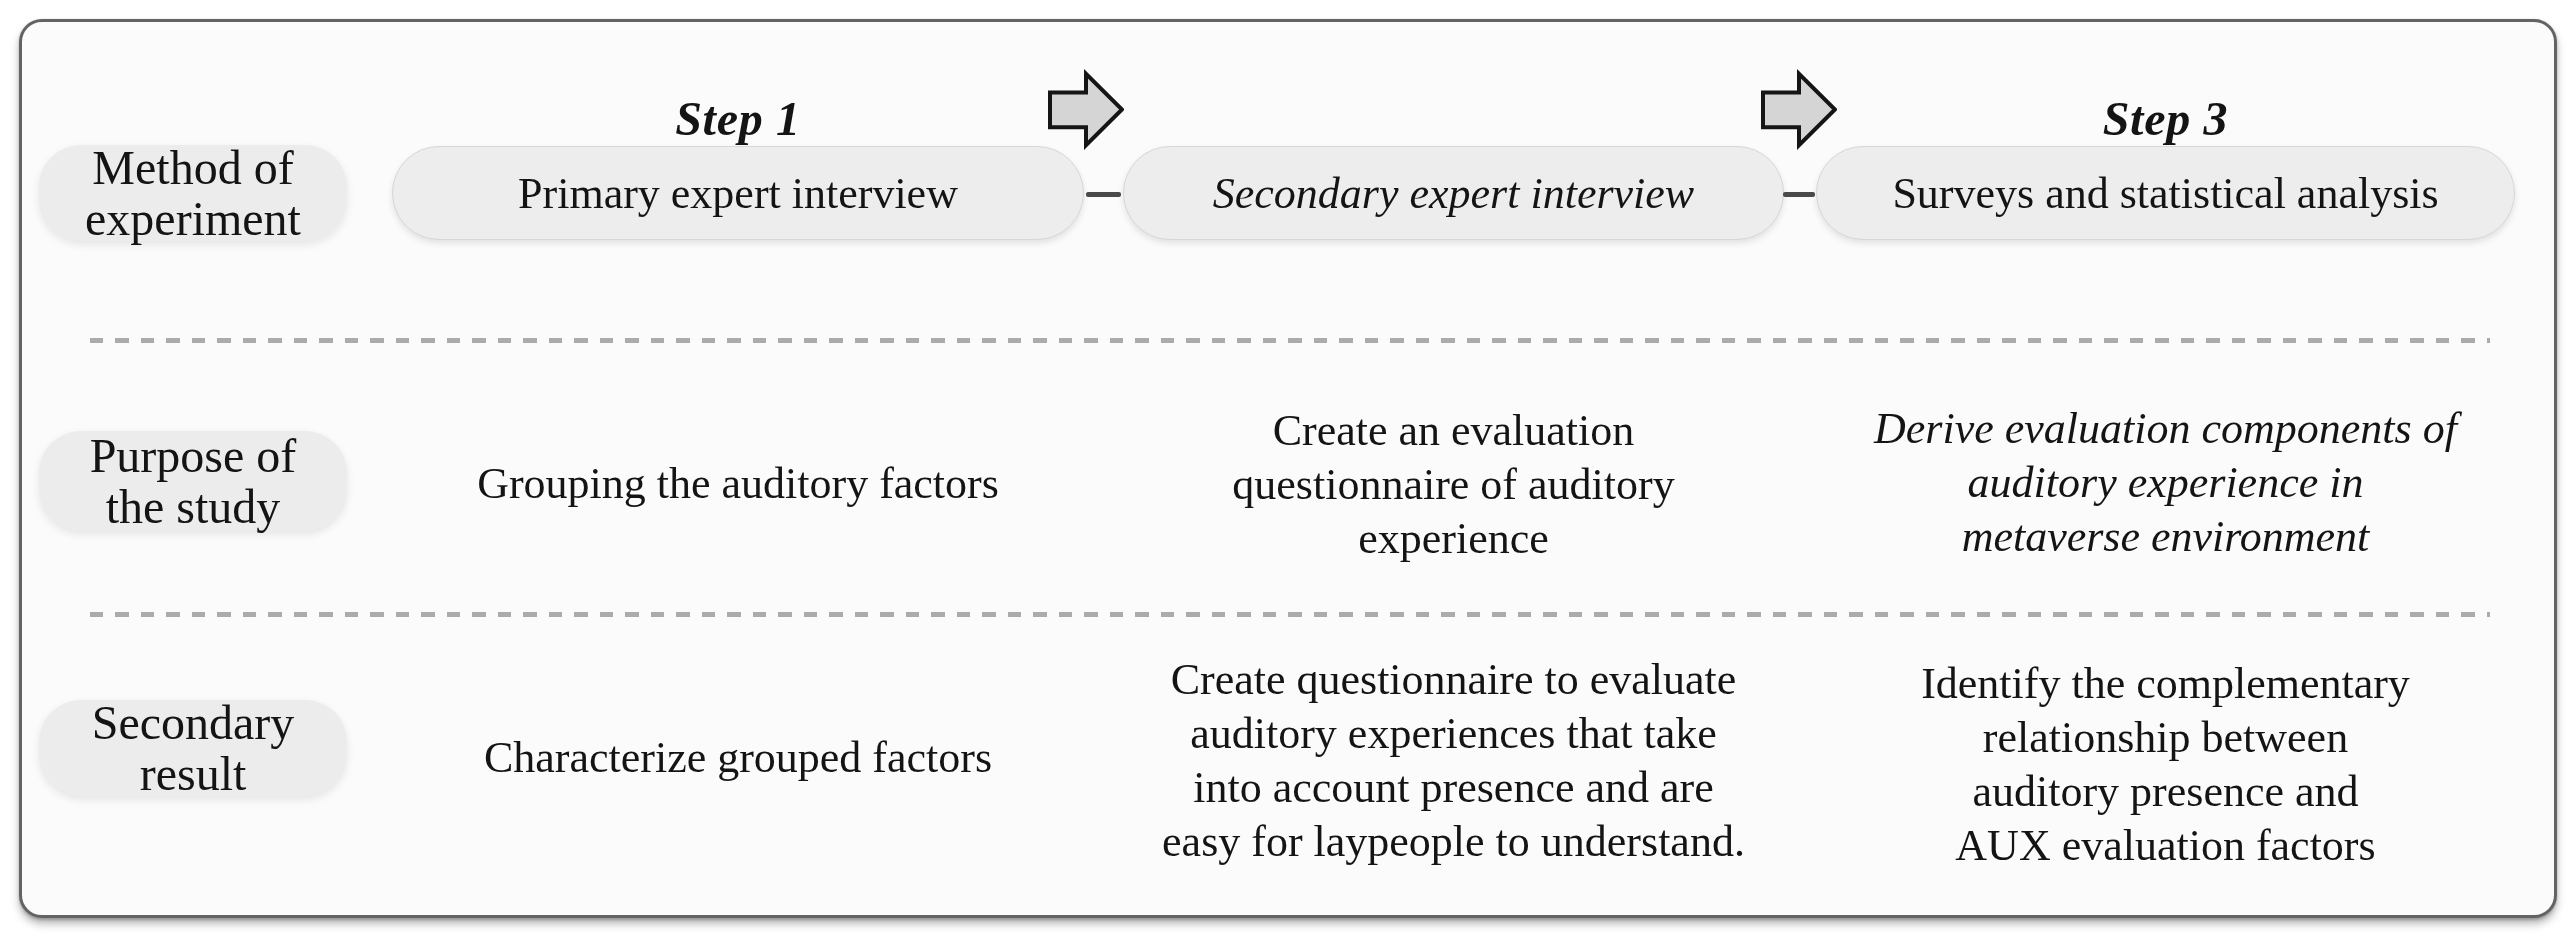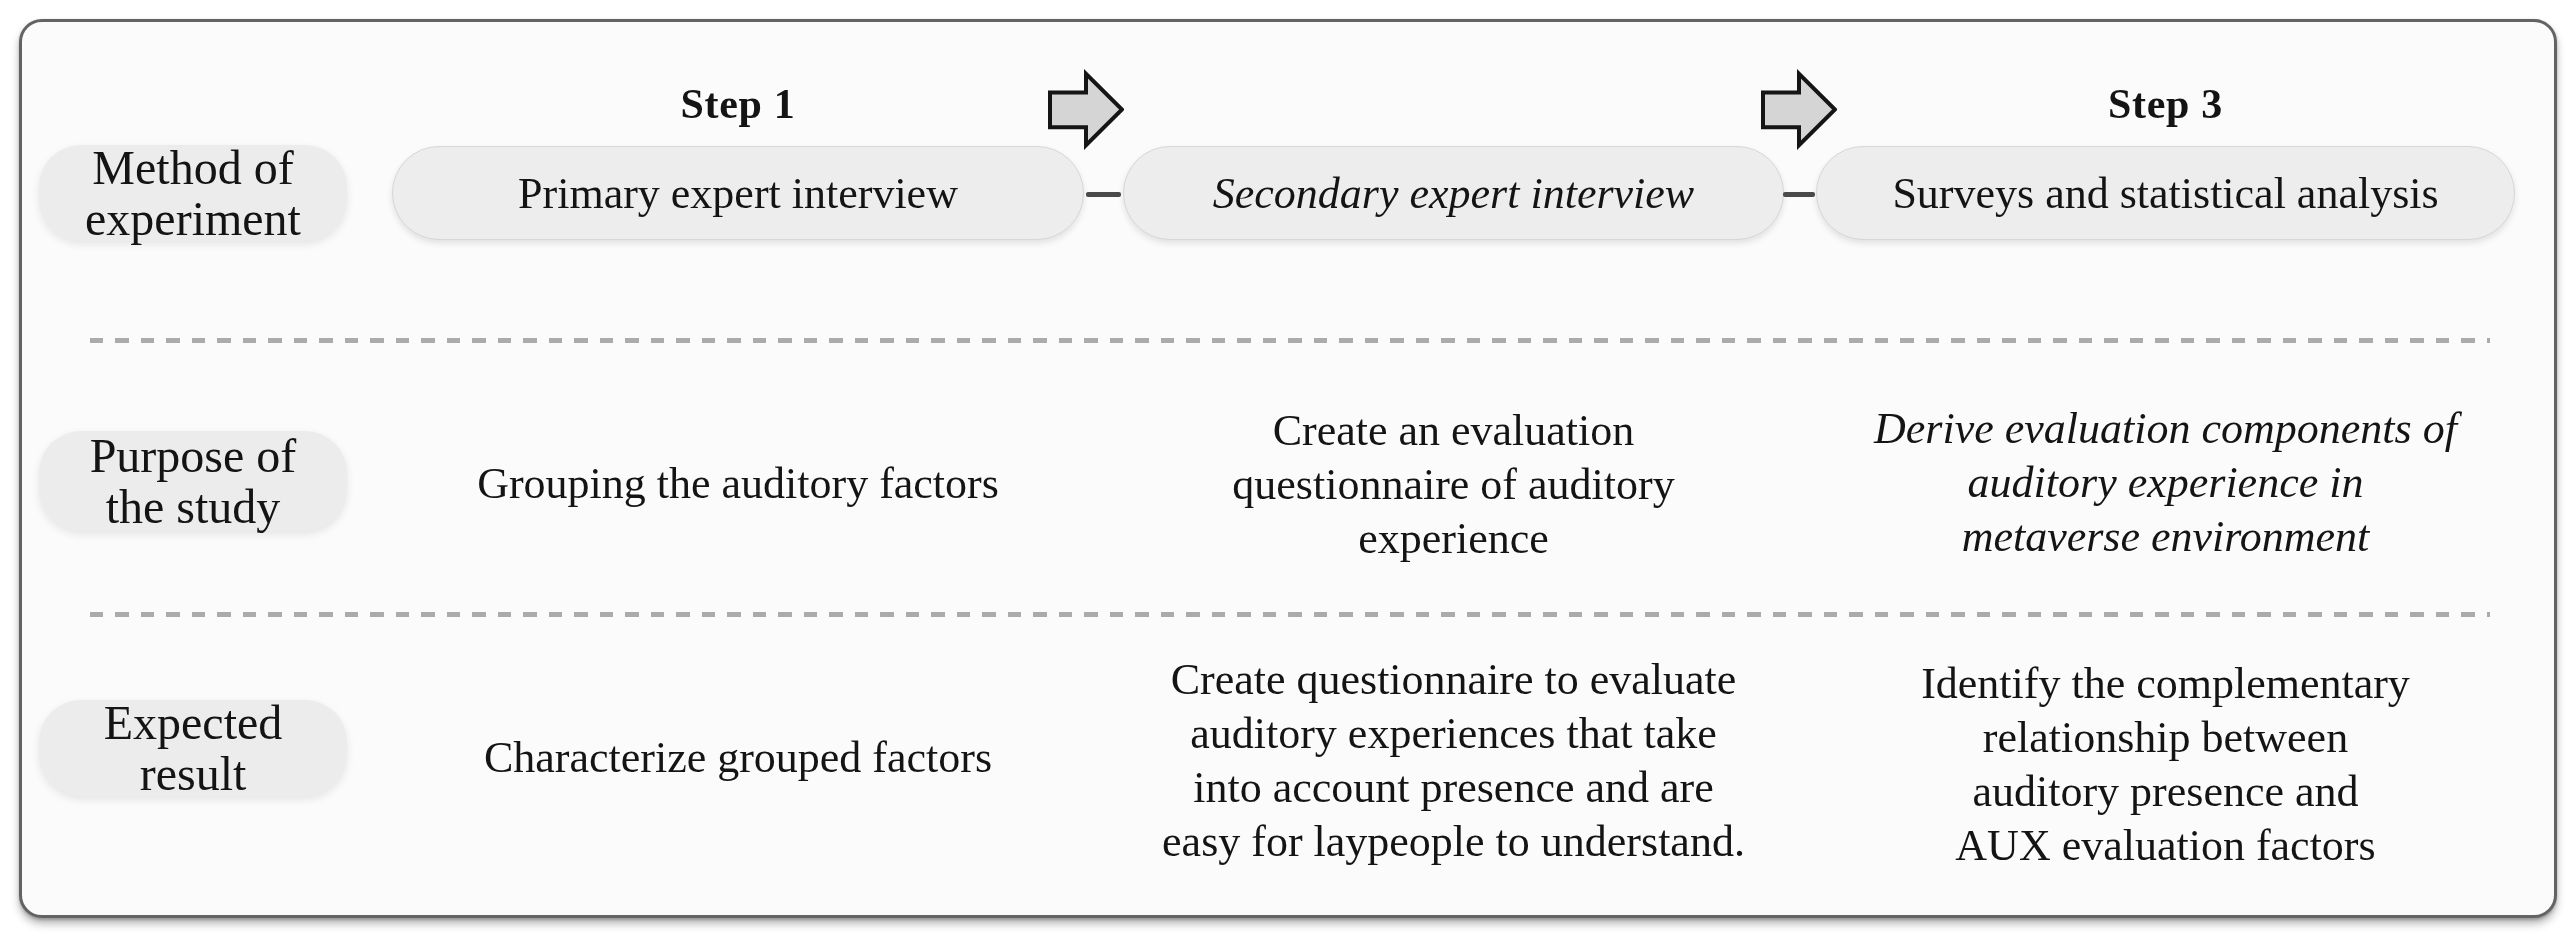--- a/index.html
+++ b/index.html
@@ -19,23 +19,23 @@
     box-sizing: border-box;
     background: #fbfbfb;
     border: 3.4px solid #636363;
     border-radius: 23px;
     box-shadow: 0 6px 9.4px -1.3px rgba(0,0,0,0.33), 0 1.3px 2.7px rgba(0,0,0,0.18);
   }
   .frame > * { position: absolute; }
 
   
   .hdr {
-    top: 50px; height: 64px;
+    top: 64px; height: 64px;
     display: flex; align-items: center; justify-content: center;
-    font-size: 42px; font-weight: bold; letter-spacing: 0.7px;
+    font-size: 48px; font-weight: bold; letter-spacing: 0.7px; font-style: italic;
   }
   .hdr.c1 { left: 370px;  width: 692px; }
   .hdr.c2 { left: 1101px; width: 661px;  }
   .hdr.c3 { left: 1794px; width: 699px; }
 
   .arrow { top: 46px; width: 76px; height: 83px; }
   .arrow.a1 { left: 1026px; }
   .arrow.a2 { left: 1739px; }
 
   
@@ -125,21 +125,21 @@
   <div class="cell t1">Grouping the auditory factors</div>
   <div class="cell t2">Create an evaluation
 questionnaire of auditory
 experience</div>
   <div class="cell t3">Derive evaluation components of
 auditory experience in
 metaverse environment</div>
 
   <div class="dash d2"></div>
 
-  <div class="rowlabel r3">Expected
+  <div class="rowlabel r3">Secondary
 result</div>
   <div class="cell e1">Characterize grouped factors</div>
   <div class="cell e2">Create questionnaire to evaluate
 auditory experiences that take
 into account presence and are
 easy for laypeople to understand.</div>
   <div class="cell e3">Identify the complementary
 relationship between
 auditory presence and
 AUX evaluation factors</div>

